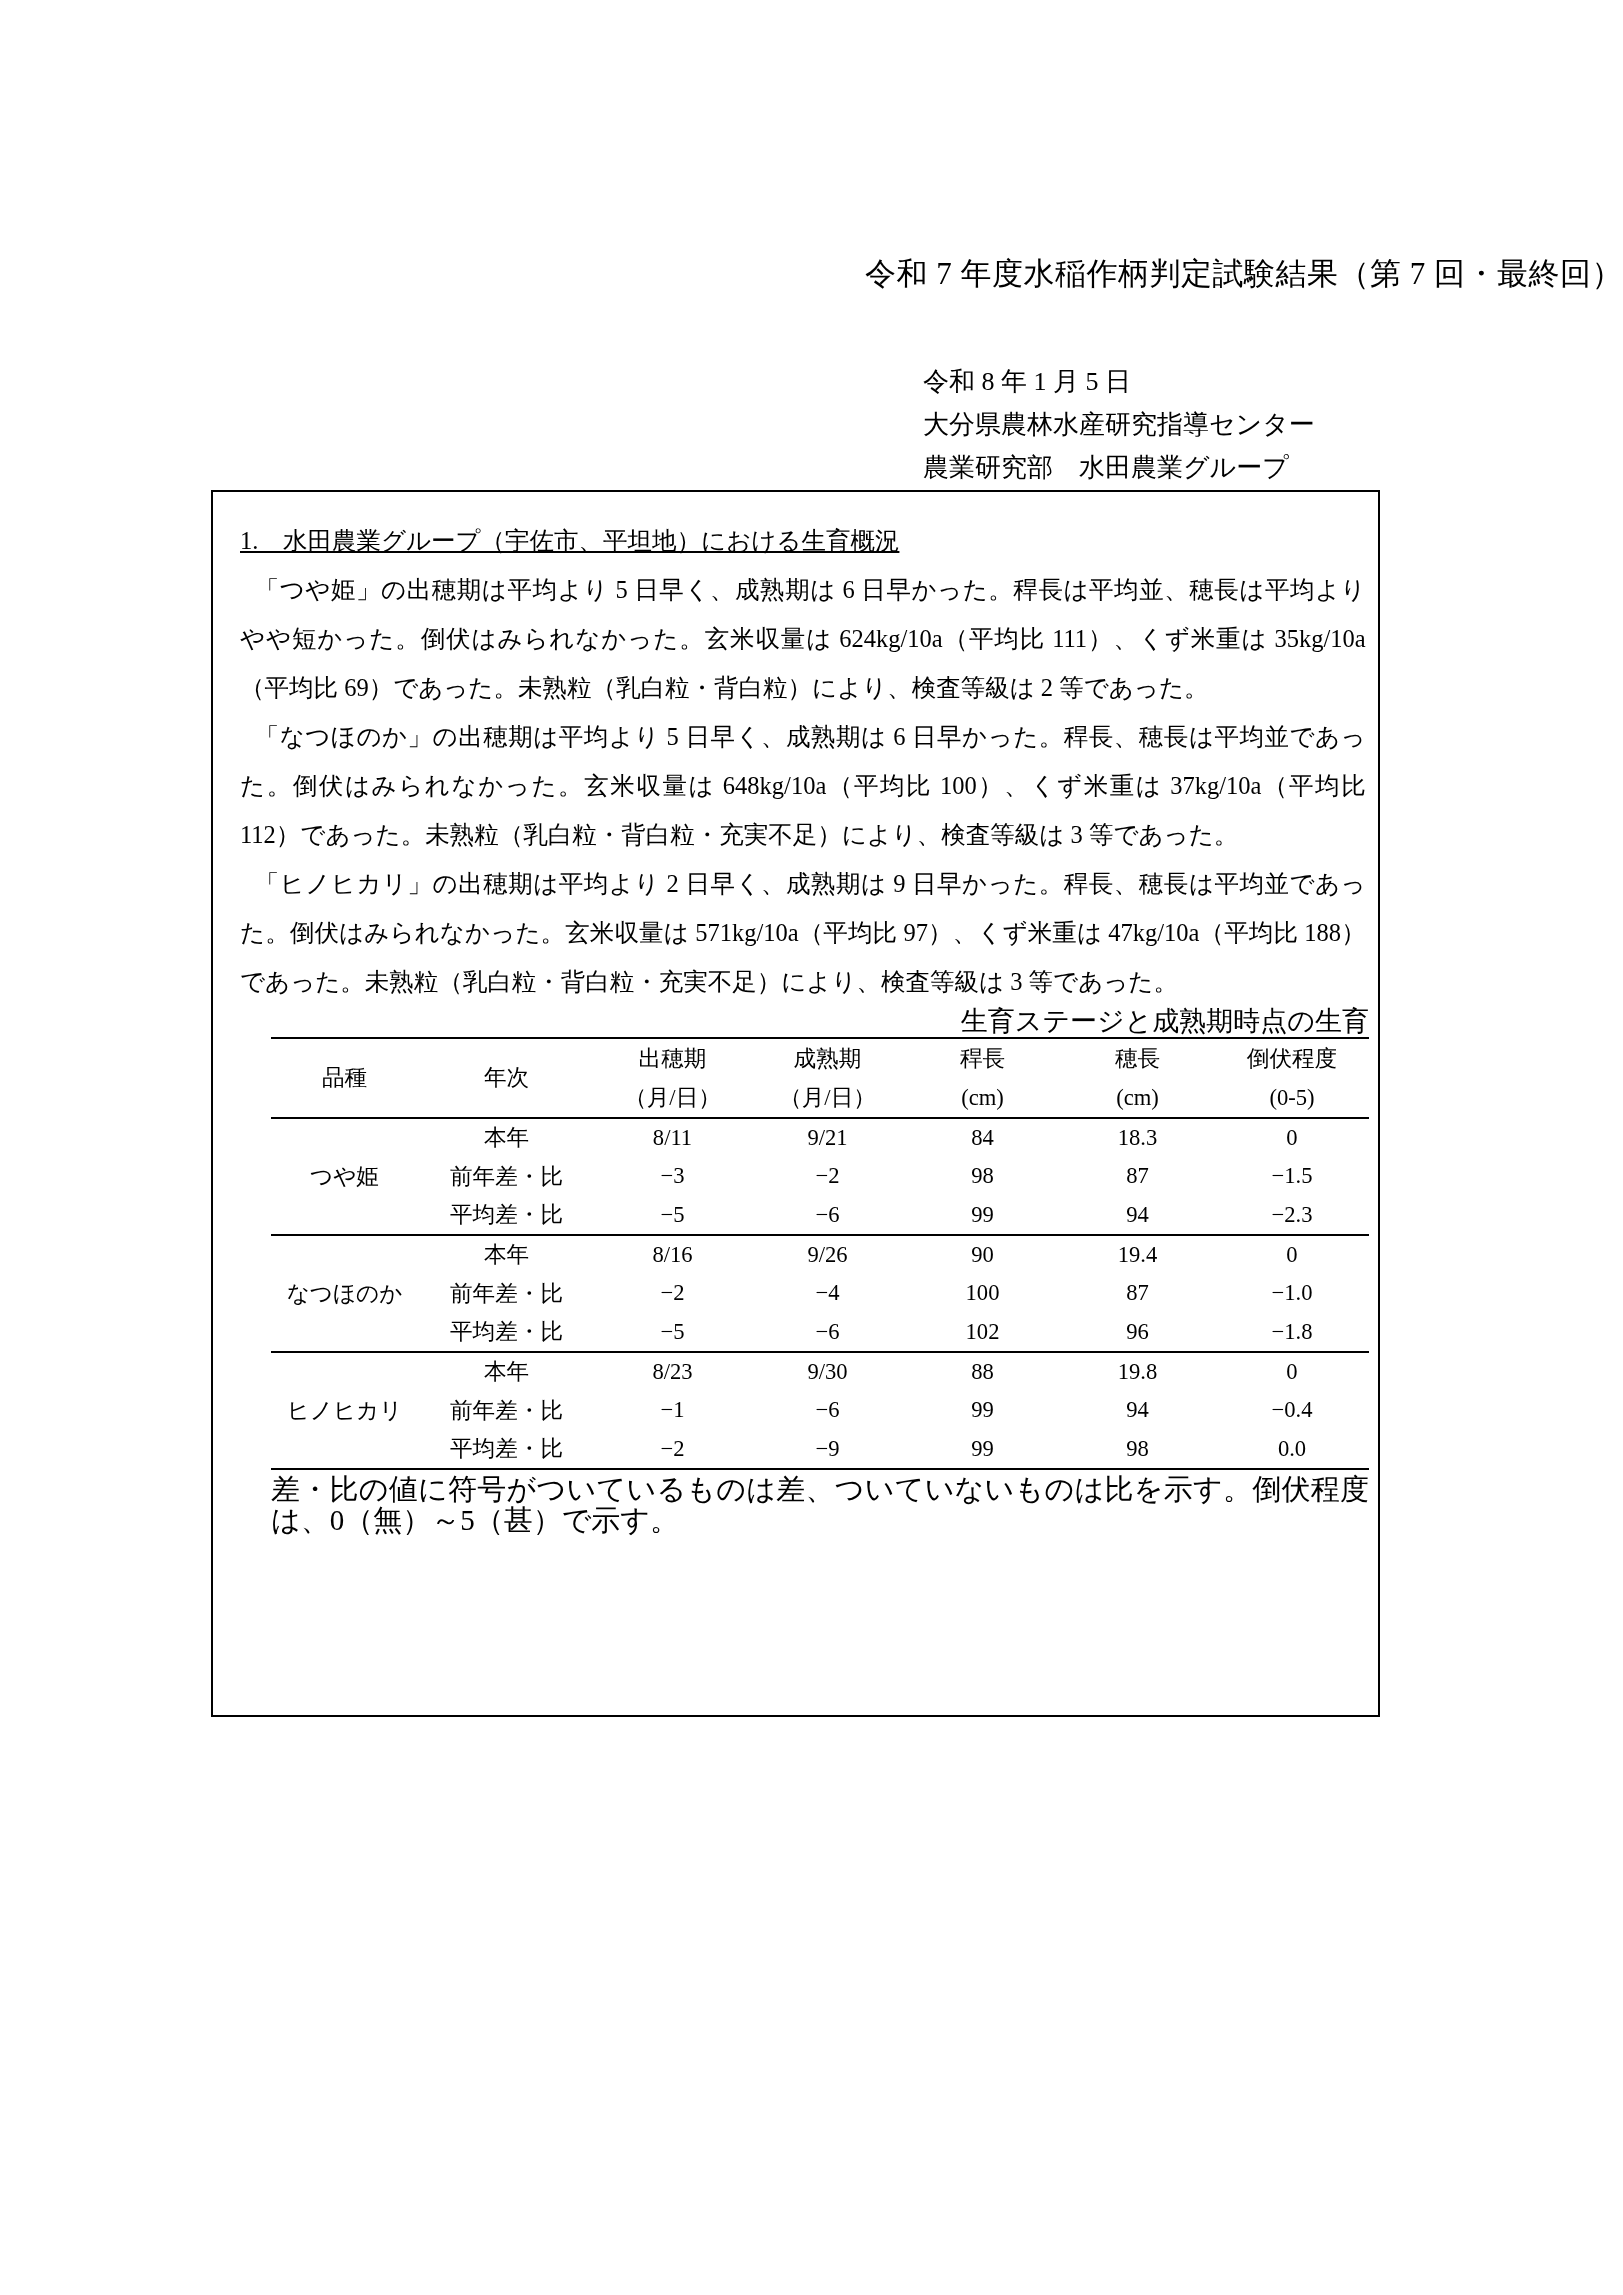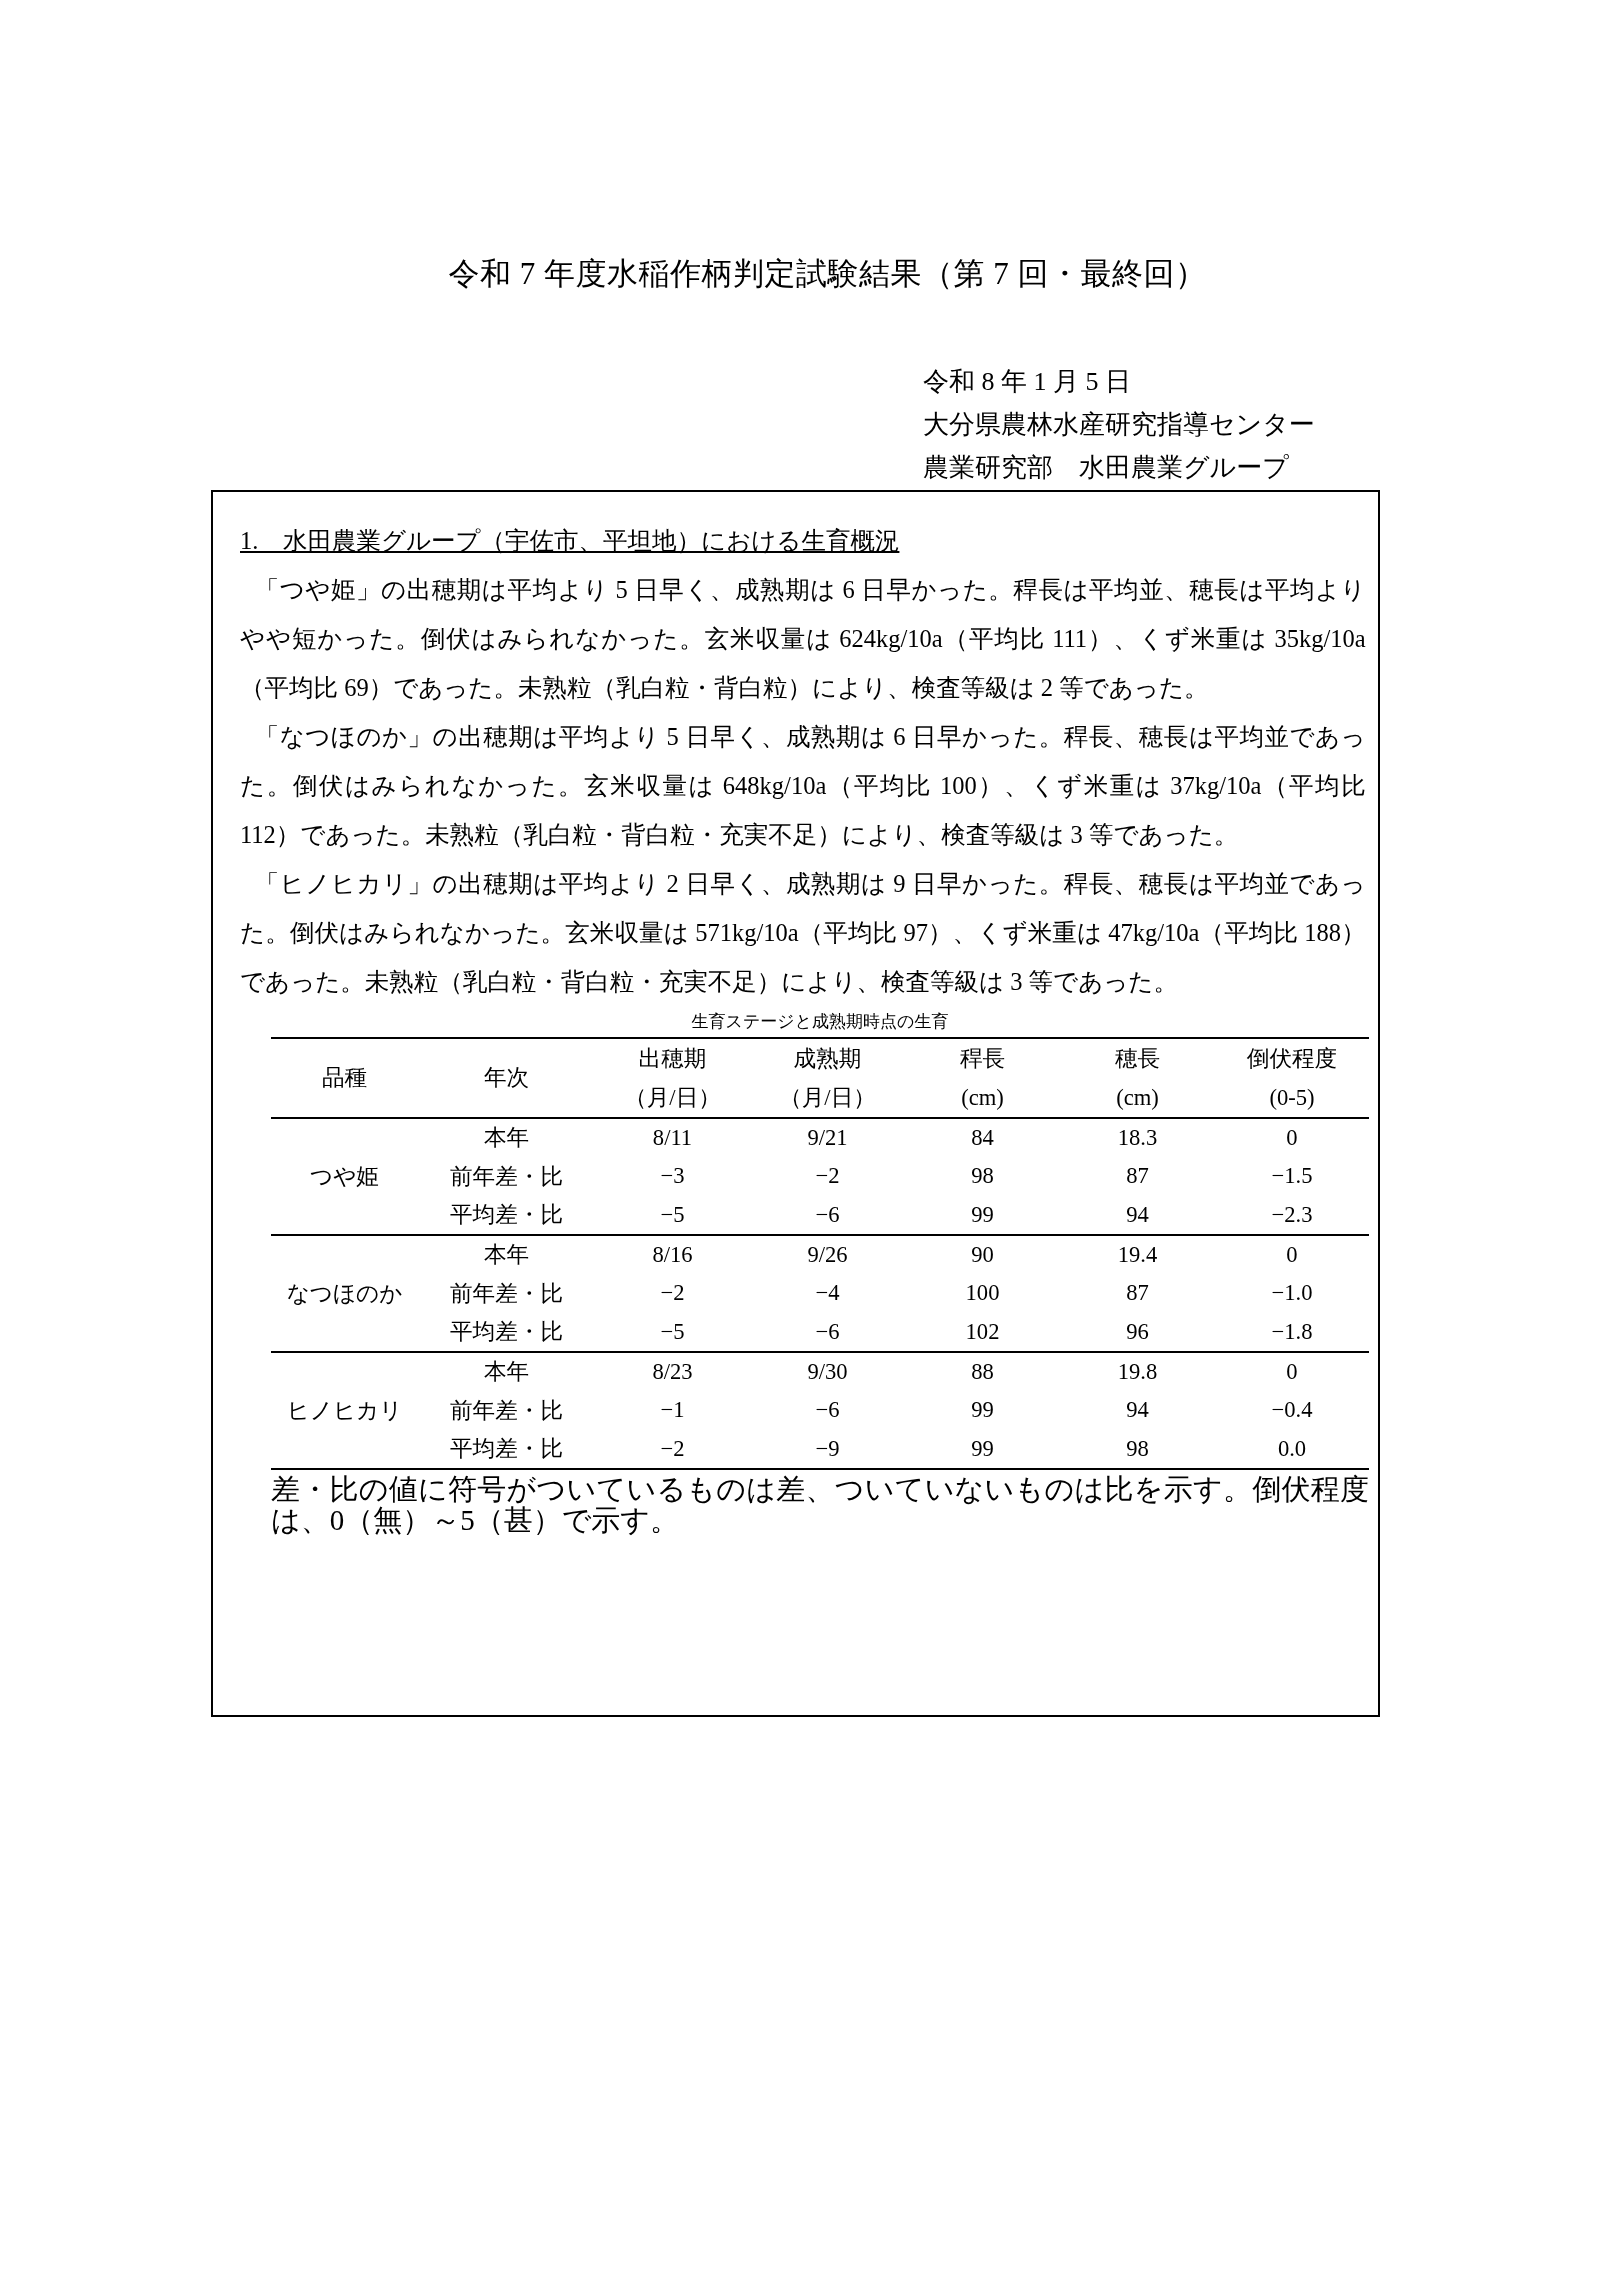--- a/index.html
+++ b/index.html
@@ -8,21 +8,21 @@
     width: 1623px;
     height: 2295px;
     position: relative;
     font-family: "Liberation Serif", "DejaVu Serif", serif;
     color: #000000;
   }
   .page { width: 1623px; height: 2295px; position: relative; overflow: hidden; }
 
   .doc-title {
     padding-top: 255px;
-    text-align: center;
+    text-align: right;
     font-size: 31px;
     line-height: 1.2;
     letter-spacing: 0.5px;
     margin-left: 32px;
   }
 
   .date-block {
     margin-top: 68px;
     margin-left: 923px;
     font-size: 26px;
@@ -48,23 +48,23 @@
   .para {
     font-size: 24.5px;
     line-height: 49px;
     text-align: justify;
     text-indent: 14.7px;
   }
 
   .table-caption {
     width: 1098px;
     margin-left: 31px;
-    font-size: 17px;
+    font-size: 27px;
     line-height: 31px;
-    text-align: center;
+    text-align: right;
   }
 
   table.growth-table {
     width: 1098px;
     margin-left: 31px;
     border-collapse: collapse;
     font-size: 22.6px;
     border-top: 2.5px solid #000000;
     border-bottom: 2.9px solid #000000;
   }

